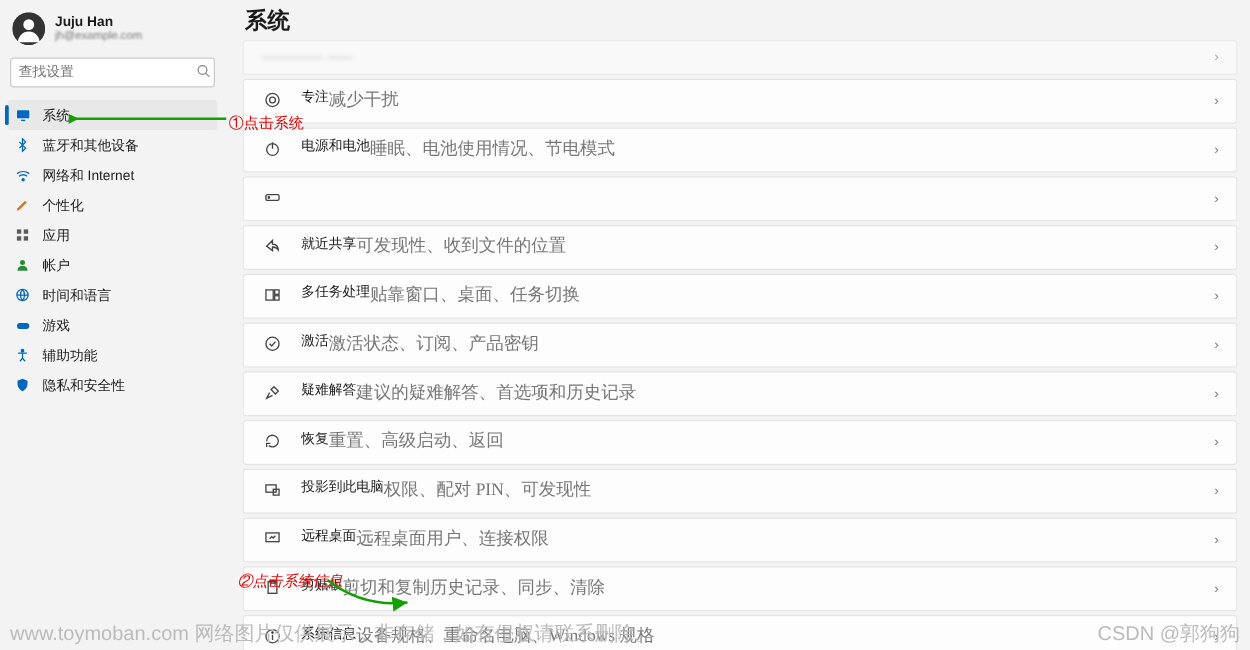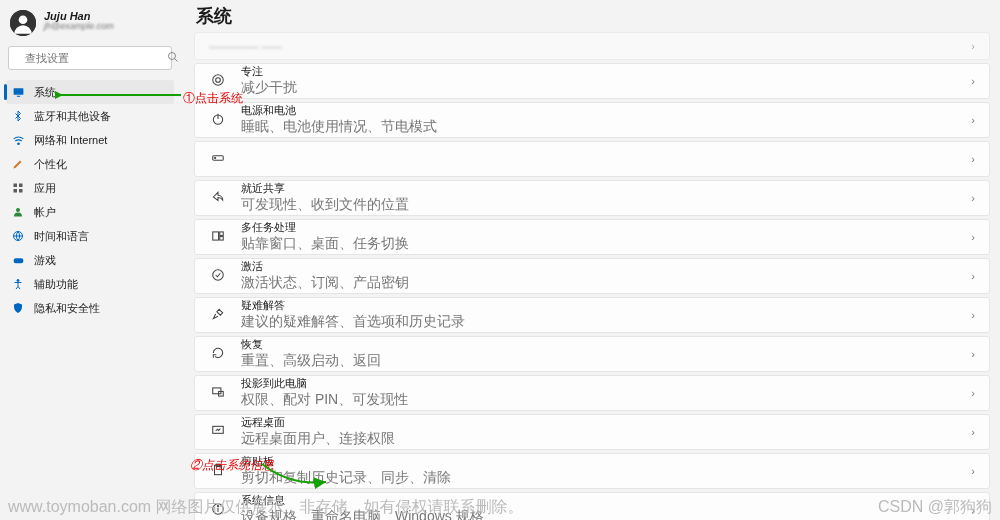--- a/index.html
+++ b/index.html
@@ -11,38 +11,38 @@
     font-size: 12px;
     position: relative;
   }
   .app { display: flex; height: 100%; }
   .sidebar {
     width: 180px;
     flex-shrink: 0;
     padding: 8px 6px;
     background: #f3f3f3;
   }
-  .profile { display: flex; gap: 8px; padding: 2px 4px 10px 4px; font-style: italic; }
+  .profile { display: flex; align-items: center; gap: 8px; padding: 2px 4px 10px 4px; }
   .avatar {
     width: 26px; height: 26px; border-radius: 50%;
     background: #333;
     display: flex; align-items: center; justify-content: center;
   }
   .avatar svg { width: 26px; height: 26px; }
   .profile-text { display: flex; flex-direction: column; line-height: 1.1; }
   .profile-name { font-weight: 600; font-size: 11px; }
   .profile-email { font-size: 9px; color: #777; filter: blur(1px); }
   .search {
     margin: 0 2px 10px 2px;
     display: flex; align-items: center;
     background: #fff;
     border: 1px solid #ccc;
     border-radius: 3px;
     height: 24px;
-    padding: 0 16px;
+    padding: 0 6px;
   }
   .search input {
     border: none; outline: none; flex: 1;
     font-size: 11px; background: transparent;
   }
   .search-icon { color: #888; }
   .nav-item {
     display: flex; align-items: center; gap: 8px;
     height: 24px;
     padding: 0 6px;
@@ -72,21 +72,21 @@
     margin-bottom: 3px;
     padding: 0 14px;
     cursor: pointer;
     position: relative;
   }
   .tile.first { height: 28px; }
   .tile-icon {
     width: 18px; text-align: center; color: #444; font-size: 13px;
     margin-right: 14px;
   }
-  .tile-text { display: flex; flex-direction: column; line-height: 1.25; }
+  .tile-text { display: flex; line-height: 1.25; font-family: Liberation Serif, serif; }
   .tile-title { font-size: 11px; }
   .tile-sub { font-size: 14px; color: #777; }
   .chevron {
     margin-left: auto; color: #777; font-size: 11px;
   }
   
   .annot { position:absolute; pointer-events:none; }
   .annot-text { color: #e60000; font-size: 12px; font-weight: 500; margin-top: 48px; }
   .footer {
     position: absolute; left: 0; right: 0; bottom: 2px;

